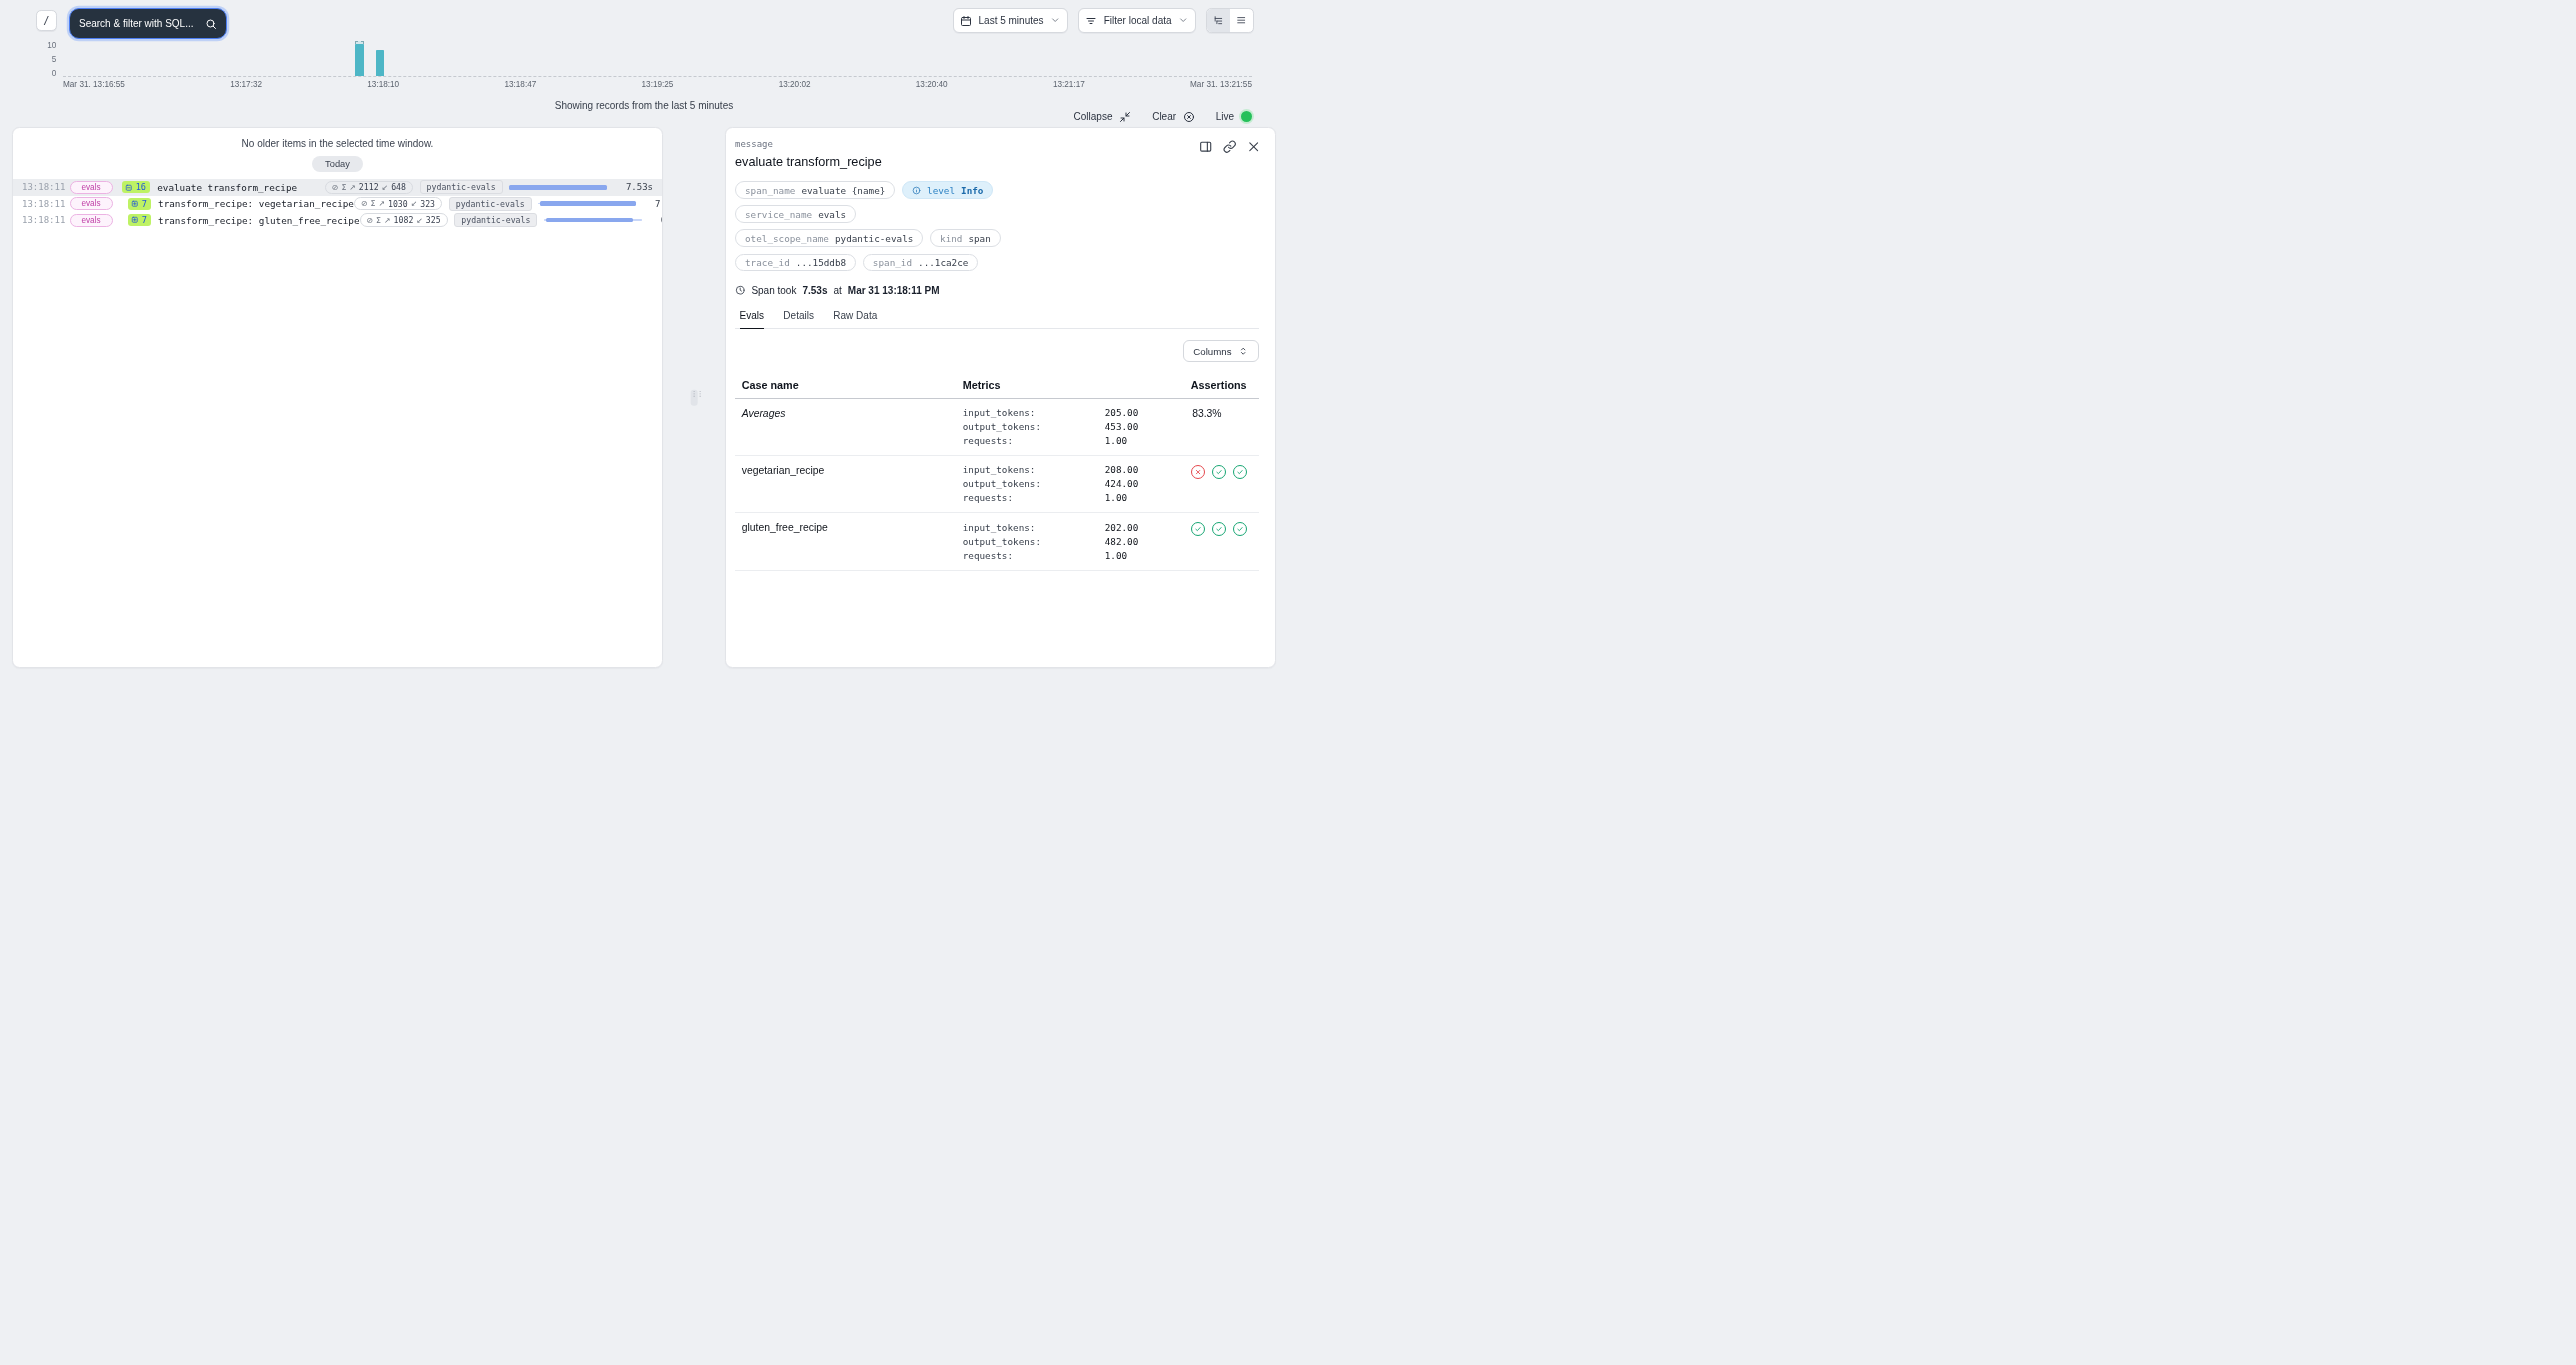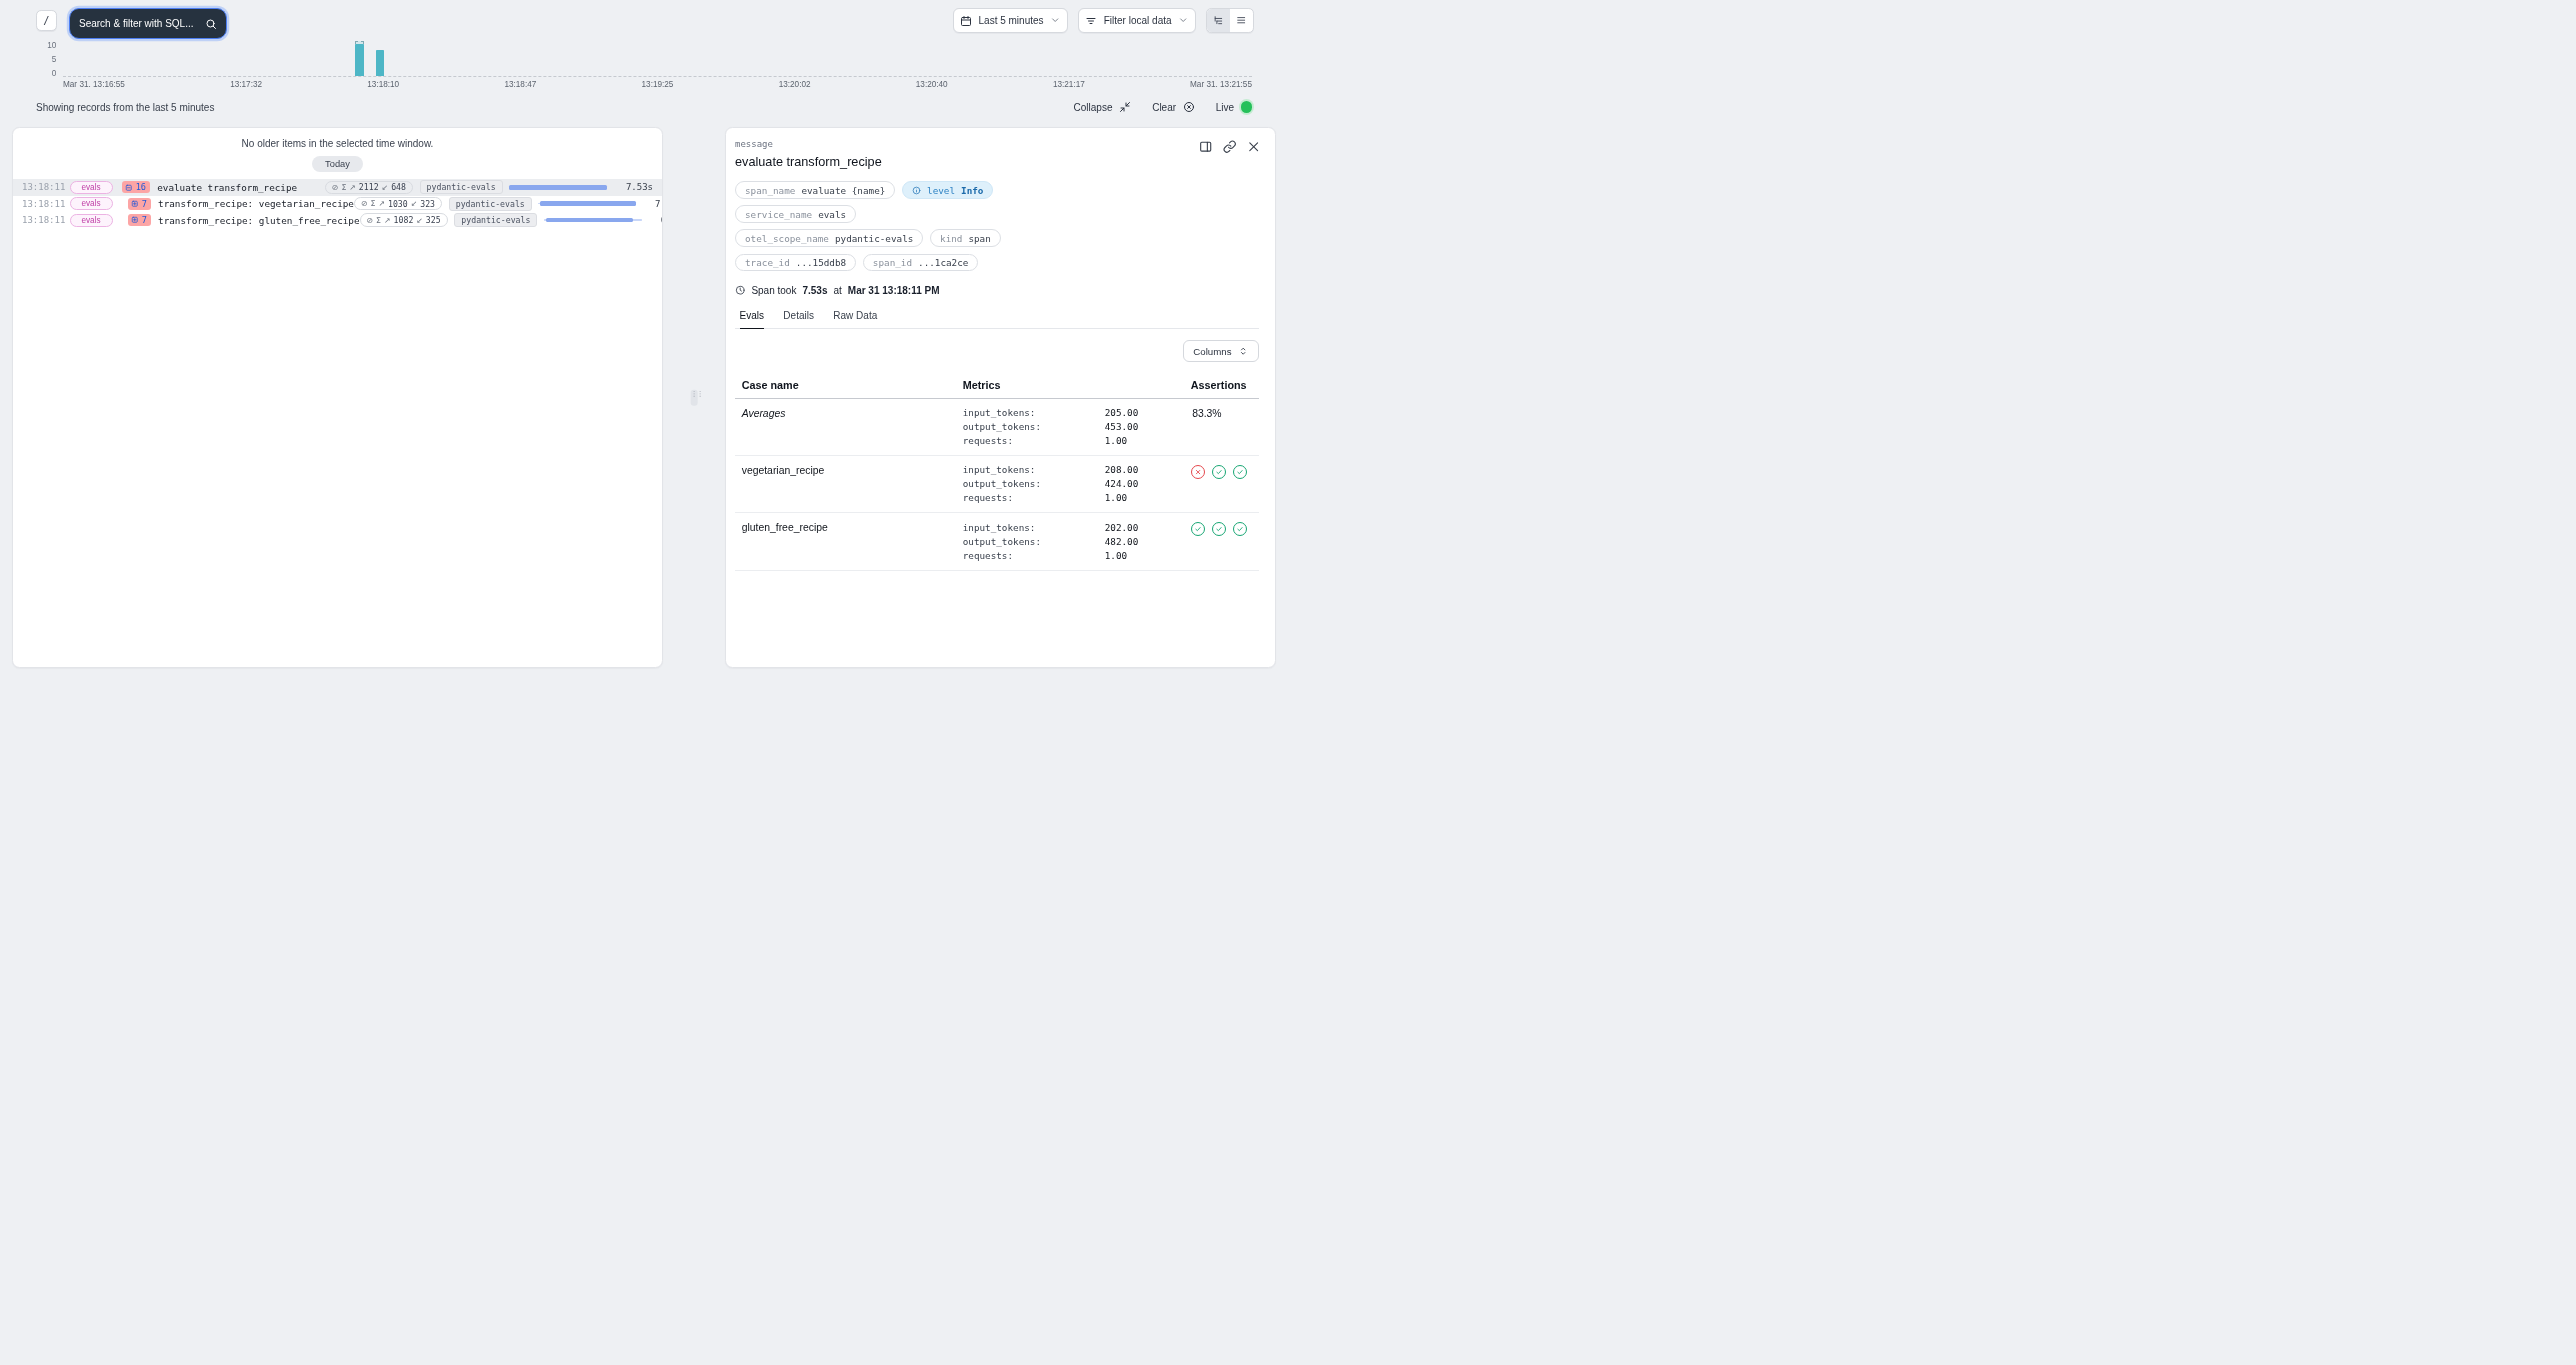--- a/index.html
+++ b/index.html
@@ -51,42 +51,42 @@
   .chart-wrap { margin: 1.5px 36px 0 36px; }
   .chart { display:flex; }
   .y-axis { width:27px; height:33px; display:flex; flex-direction:column; justify-content:space-between; align-items:flex-end; padding-right:6.7px; font-size:8.2px; color:#6a717c; }
   .y-axis span { line-height:4.5px; }
   .plot { flex:1; position:relative; height:33px; border-bottom:0.7px dashed #c5c9cf; }
   .hist-bar { position:absolute; bottom:0; width:8.2px; background:#4db6c6; border-radius:0.7px 0.7px 0 0; cursor:pointer; }
   .sel-marker { position:absolute; top:-2.2px; width:8.2px; height:7.5px; border:0.7px dashed #7fa9b3; background:rgba(77,182,198,.15); }
   .x-axis { display:flex; justify-content:space-between; margin:3.7px 0 0 27px; font-size:8.2px; color:#5c636e; }
 
   
-  .status-row { display:flex; align-items:center; margin:10.4px 36px 0; font-size:10px; color:#39404c; height:15px; }
+  .status-row { display:flex; align-items:center; margin:10.4px 36px 0; font-size:10px; color:#39404c; height:15px;flex-direction:column; }
   .status-right { margin-left:auto; display:flex; gap:21px; align-items:center; }
   .status-btn { display:flex; gap:6.7px; align-items:center; cursor:pointer; color:#2c3340; }
   .live-dot { width:11.2px; height:11.2px; border-radius:50%; background:#25c05a; box-shadow:0 0 0 1.9px #c4ebd1; }
 
   
   .main { display:flex; margin:12.7px 12px 0; height:541px;gap:25px; }
   .panel { background:#fff; border:0.7px solid #e2e4e8; border-radius:7.5px; box-shadow:0 0.7px 1.5px rgba(16,24,40,.04); height:100%; }
   .left-panel { width:651px; overflow:hidden; padding-top:9.7px; }
   .gutter { width:12px; position:relative; cursor:col-resize; }
   .handle { position:absolute; top:50%; left:50%; transform:translate(-50%,-50%); width:6.7px; height:16.4px; border-radius:3px; background:#e1e4e9; color:#8a919c; font-size:6.7px; line-height:5.2px; text-align:center; padding-top:1.5px; letter-spacing:-0.7px; }
   .right-panel { flex:1; position:relative; padding:11.2px 16.4px 0 9px; overflow:hidden; }
 
   
   .empty-notice { text-align:center; font-size:10px; color:#3c4350; }
   .day-pill { margin:6.7px auto 7.5px; width:max-content; background:#e7e9ed; border-radius:9.7px; padding:3px 12.7px; font-size:9.3px; color:#3c4350; cursor:default; }
   .trace-row { display:flex; align-items:center; height:16.4px; padding-right:9px; cursor:pointer; }
   .trace-row.selected { background:#ebedf0; }
   .trace-time { width:52px; padding-left:9px; font-family:"DejaVu Sans Mono",monospace; font-size:9px; color:#9aa1ac; flex:none; }
   .evals-badge { width:43px; flex:none; margin-left:4.5px; text-align:center; border:0.7px solid #ecb3e3; background:#fdf3fc; color:#bf3fa6; border-radius:8.2px; font-size:8.2px; line-height:11.2px; cursor:pointer; }
   .row-indent { width:15px; flex:none; }
-  .count-badge { display:flex; align-items:center; gap:3px; background:#fca5a5; color:#2158d8; border-radius:3px; padding:1.1px 3.7px; font-size:8.6px; font-family:"DejaVu Sans Mono",monospace; flex:none; margin-left:9px; cursor:pointer; }
+  .count-badge { display:flex; align-items:center; gap:3px; background:#bef264; color:#2158d8; border-radius:3px; padding:1.1px 3.7px; font-size:8.6px; font-family:"DejaVu Sans Mono",monospace; flex:none; margin-left:9px; cursor:pointer; }
   .count-badge svg { stroke-width:2.4; }
   .trace-title { margin-left:7.5px; font-family:"DejaVu Sans Mono",monospace; font-size:9.3px; color:#171c26; white-space:nowrap; }
   .row-right { margin-left:auto; display:flex; align-items:center; gap:6.7px; }
   .token-pill { display:flex; align-items:center; gap:3px; border:0.7px solid #d8dbe0; border-radius:7.5px; padding:0.7px 6px; font-family:"DejaVu Sans Mono",monospace; font-size:8.2px; color:#3a4150; white-space:nowrap; }
   .token-pill .ic { color:#6a717c; font-size:7.8px; font-family:"DejaVu Sans",sans-serif; }
   .scope-tag { background:#ecedf0; border:0.7px solid #dbdde2; border-radius:3px; padding:1.1px 6px; font-family:"DejaVu Sans Mono",monospace; font-size:8.2px; color:#4a5160; white-space:nowrap; }
   .wf { width:98px; height:9px; position:relative; flex:none; }
   .wf-track { position:absolute; left:0; right:0; top:3.7px; height:1.5px; background:#c8d6f8; border-radius:0.7px; }
   .wf-bar { position:absolute; top:2.2px; height:4.5px; background:#89a7ee; border-radius:1.5px; }
   .trace-dur { width:39px; text-align:right; font-family:"DejaVu Sans Mono",monospace; font-size:9px; color:#39404c; flex:none; }

